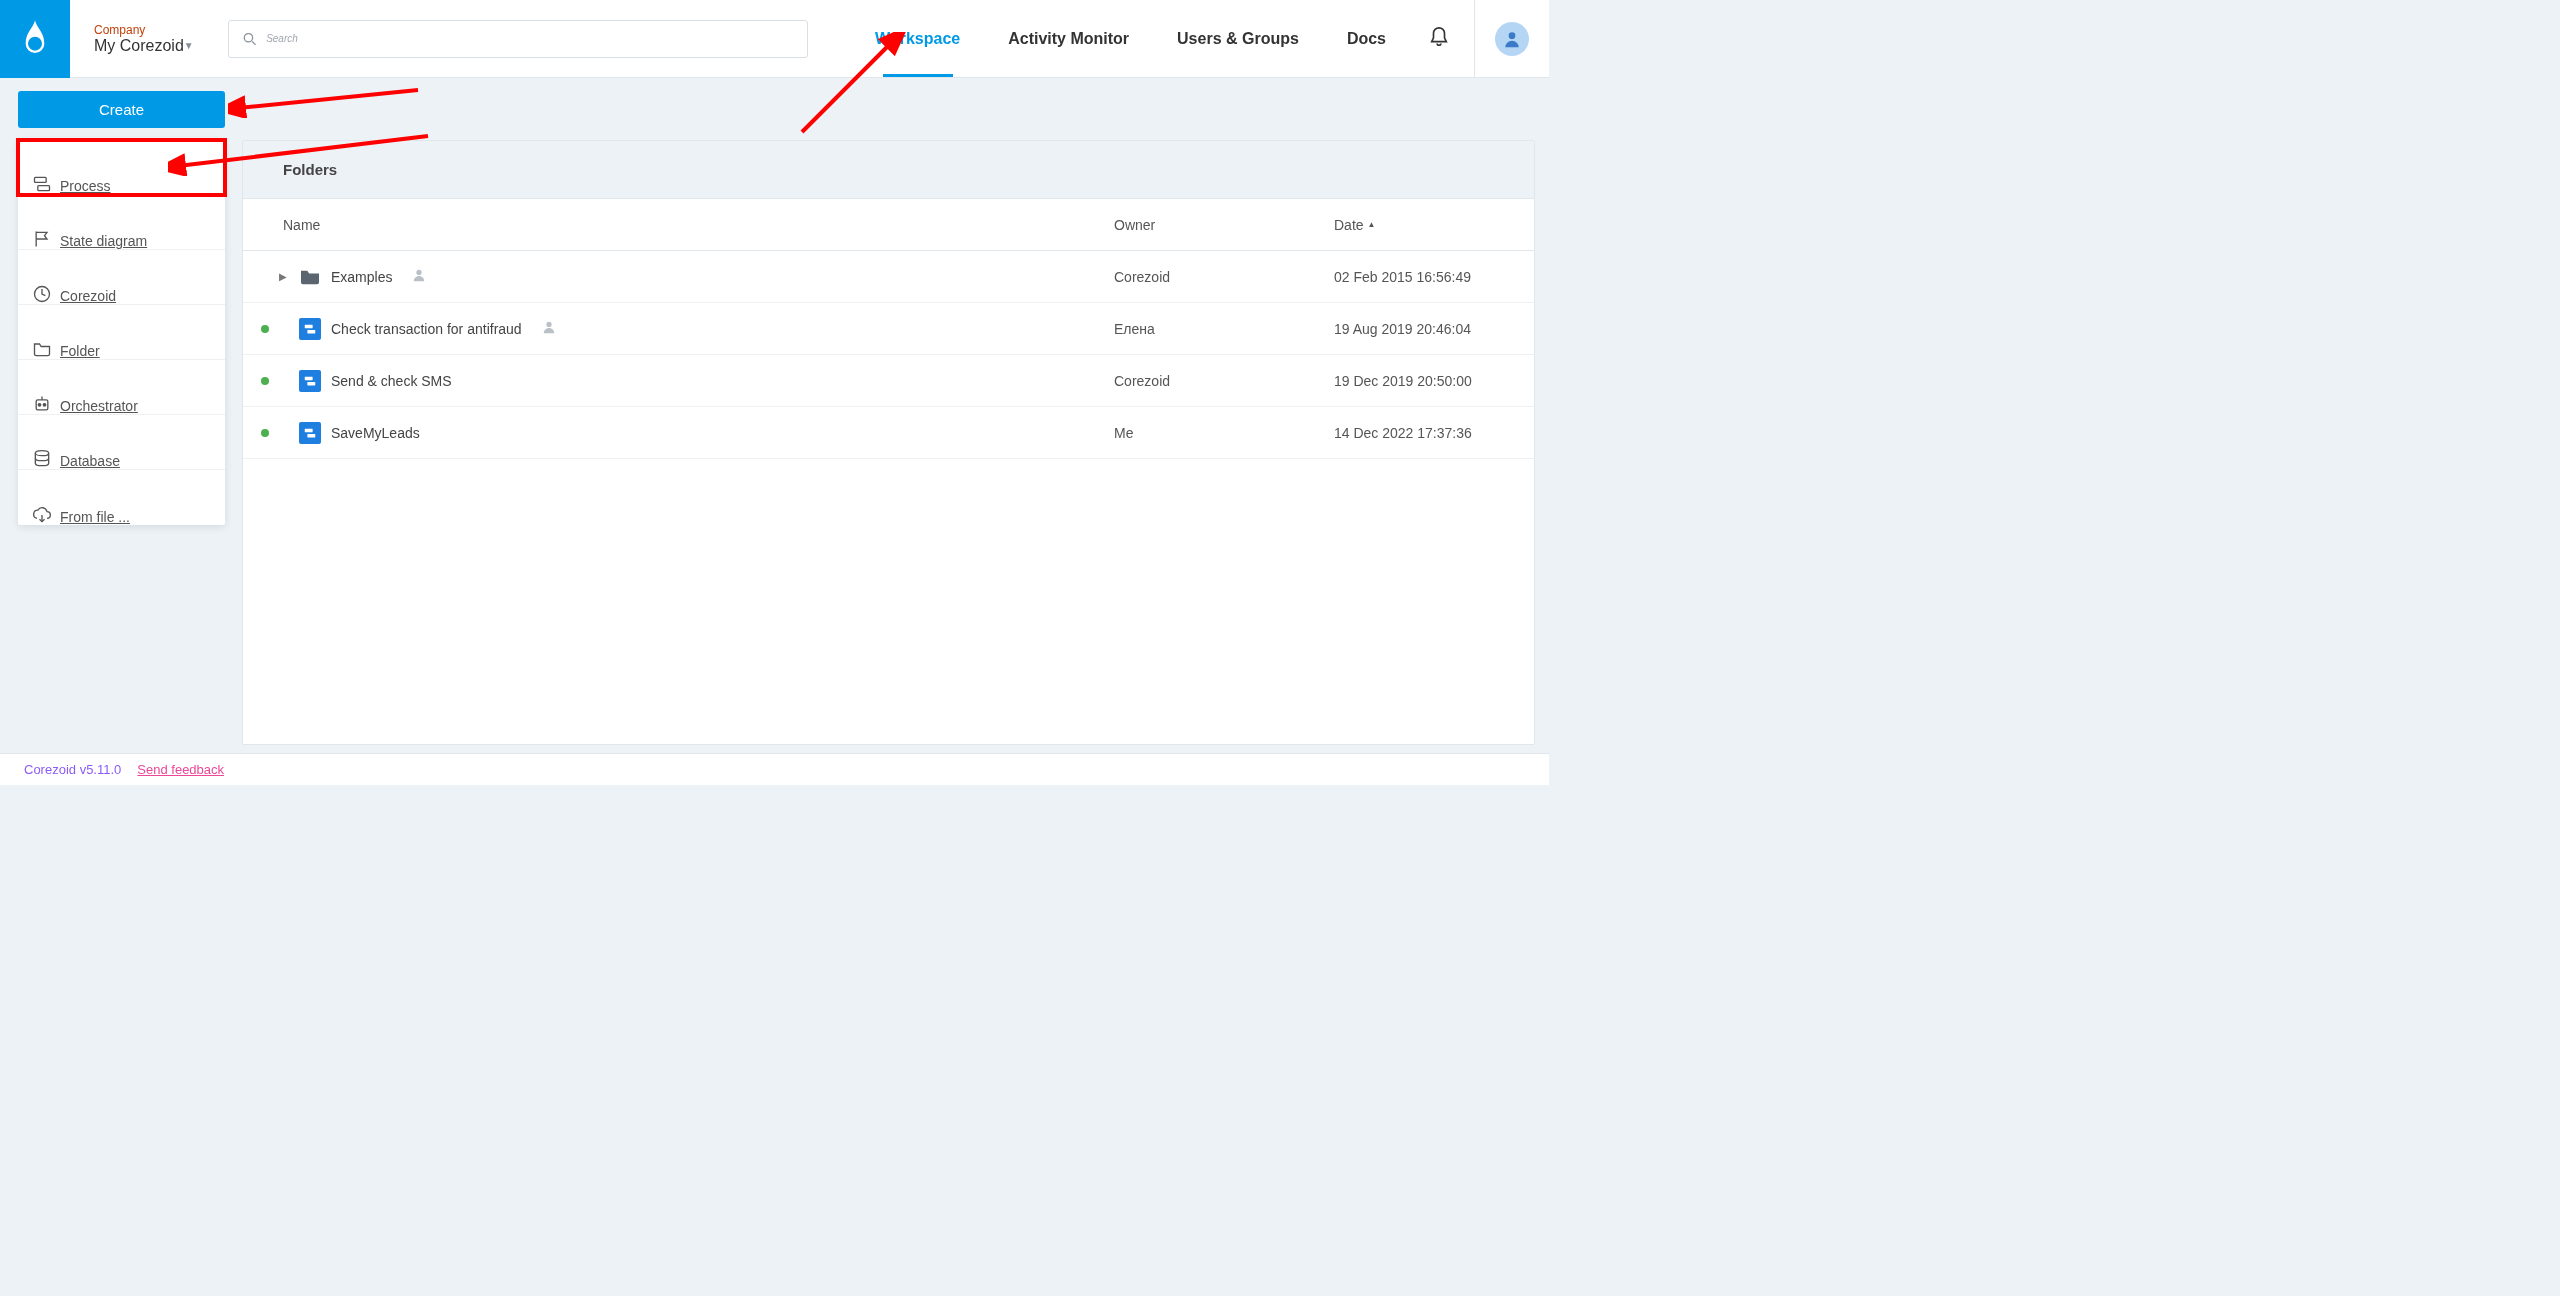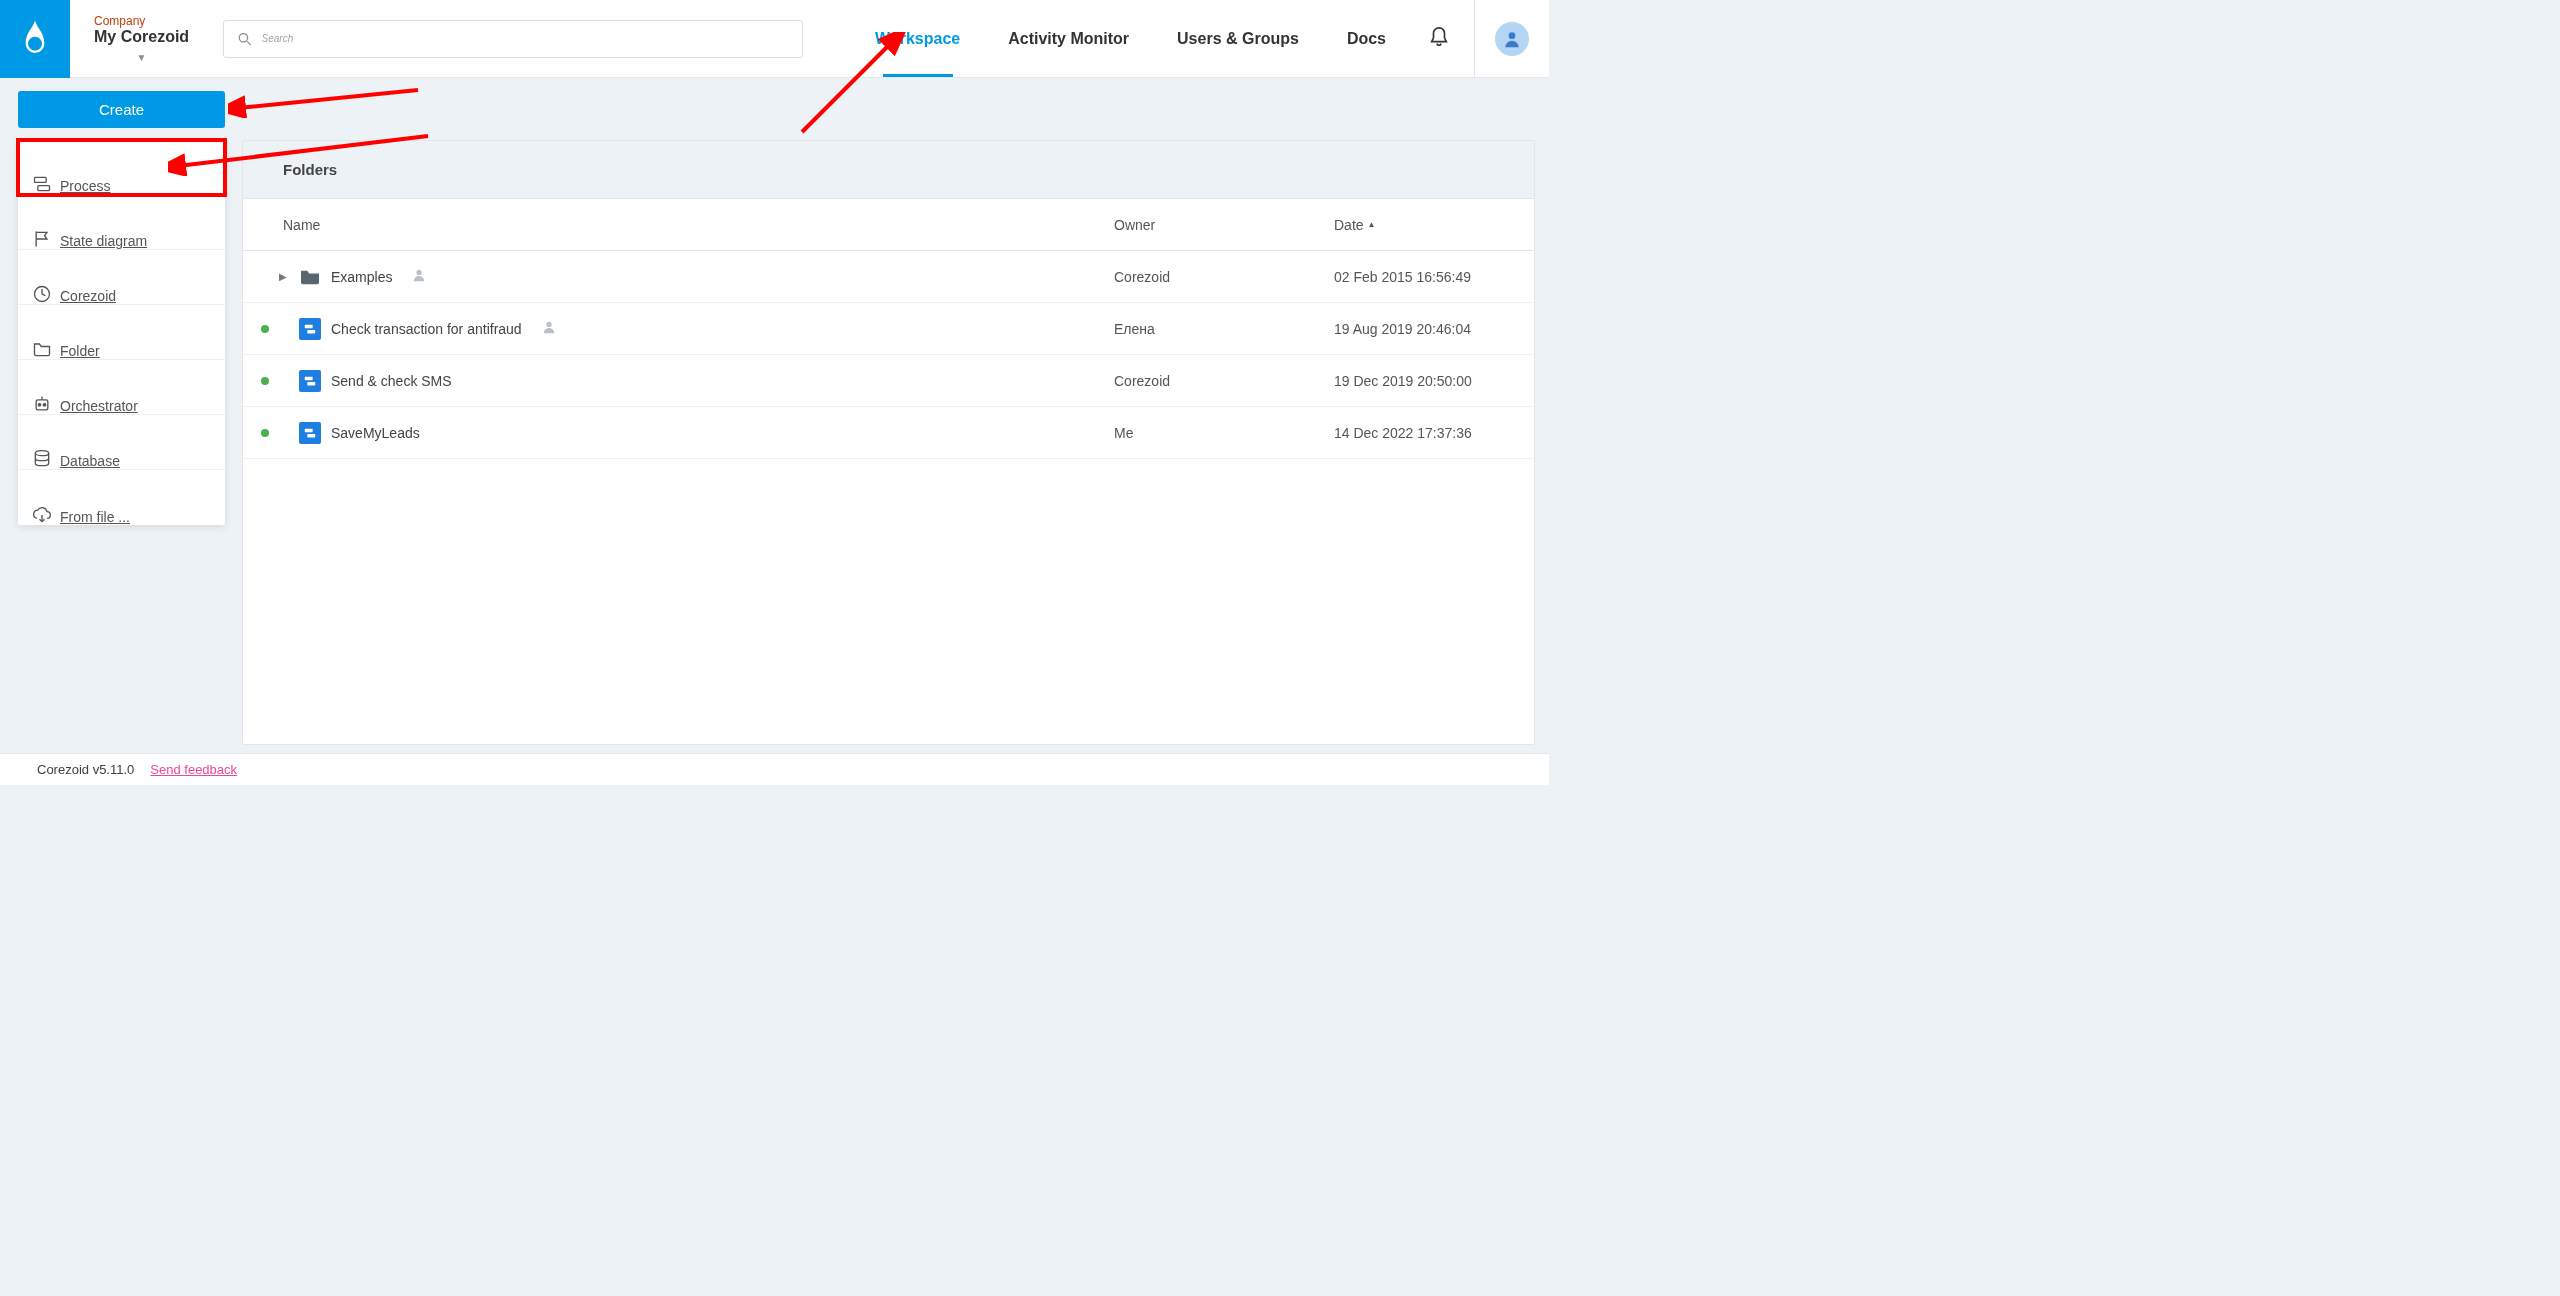--- a/index.html
+++ b/index.html
@@ -6,21 +6,21 @@
 body { font-family: -apple-system, BlinkMacSystemFont, "Segoe UI", Helvetica, Arial, sans-serif; background: #ecf2f6; color: #333; font-size: 14px; }
 
 .container { width: 1549px; height: 785px; position: relative; background: #ecf2f6; }
 
 
 .topbar { height: 78px; background: #fff; display: flex; align-items: center; border-bottom: 1px solid #e0e6ea; }
 .logo-block { width: 70px; height: 78px; background: #0099e6; display: flex; align-items: center; justify-content: center; }
 .logo-block svg { width: 28px; height: 40px; }
 .company-block { padding: 0 24px; }
 .company-label { font-size: 12px; color: #c2410c; }
-.company-name { font-size: 16px; font-weight: 700; color: #333; display: flex; align-items: center; gap: 6px; cursor: pointer; flex-direction: column; }
+.company-name { font-size: 16px; font-weight: 400; color: #333; display: flex; align-items: center; cursor: pointer; }
 .caret-down { font-size: 10px; color: #8a9099; }
 .search-box { flex: 0 0 580px; margin-left: 10px; height: 38px; border: 1px solid #d8dfe5; border-radius: 3px; display: flex; align-items: center; padding: 0 14px; background: #fff; }
 .search-box svg { width: 14px; height: 14px; color: #8a9099; }
 .search-box input { border: none; outline: none; font-size: 10px; margin-left: 10px; width: 100%; font-style: italic; color: #333; background: transparent; }
 .search-box input::placeholder { color: #a0a6ae; font-style: italic; }
 .topnav { display: flex; align-items: center; margin-left: auto; height: 100%; }
 .topnav-item { padding: 0 24px; font-size: 16px; font-weight: 600; color: #333; height: 100%; display: flex; align-items: center; cursor: pointer; position: relative; }
 .topnav-item.active { color: #0099e6; }
 .topnav-item.active::after { content: ""; position: absolute; bottom: 0; left: 50%; transform: translateX(-50%); width: 70px; height: 3px; background: #0099e6; }
 .notif { padding: 0 18px; cursor: pointer; }
@@ -53,21 +53,21 @@
 .item-icon { width: 22px; height: 20px; display: inline-flex; align-items: center; justify-content: center; }
 .folder-icon svg { width: 22px; height: 18px; fill: #5a6570; }
 .process-icon { width: 22px; height: 22px; background: #1f7fe0; border-radius: 2px; display: flex; align-items: center; justify-content: center; }
 .process-icon svg { width: 14px; height: 14px; fill: #fff; }
 .share-icon svg { width: 14px; height: 14px; fill: #b9c0c8; }
 .r-owner { width: 220px; color: #555; }
 .r-date { width: 200px; color: #555; }
 
 
 .footer { position: absolute; left: 0; right: 0; bottom: 0; height: 32px; background: #fff; border-top: 1px solid #e0e6ea; display: flex; align-items: center; padding: 0 24px; gap: 16px; font-size: 13px; }
-.footer .ver { color: #404040; margin-left: 13px; }
+.footer .ver { color: #8b5cf6; }
 .footer .feedback { color: #ec4899; text-decoration: underline; cursor: pointer; }
 
 
 .arrow { position: absolute; pointer-events: none; }
 
 </style>
 </head>
 <body>
 
 <div class="container">

